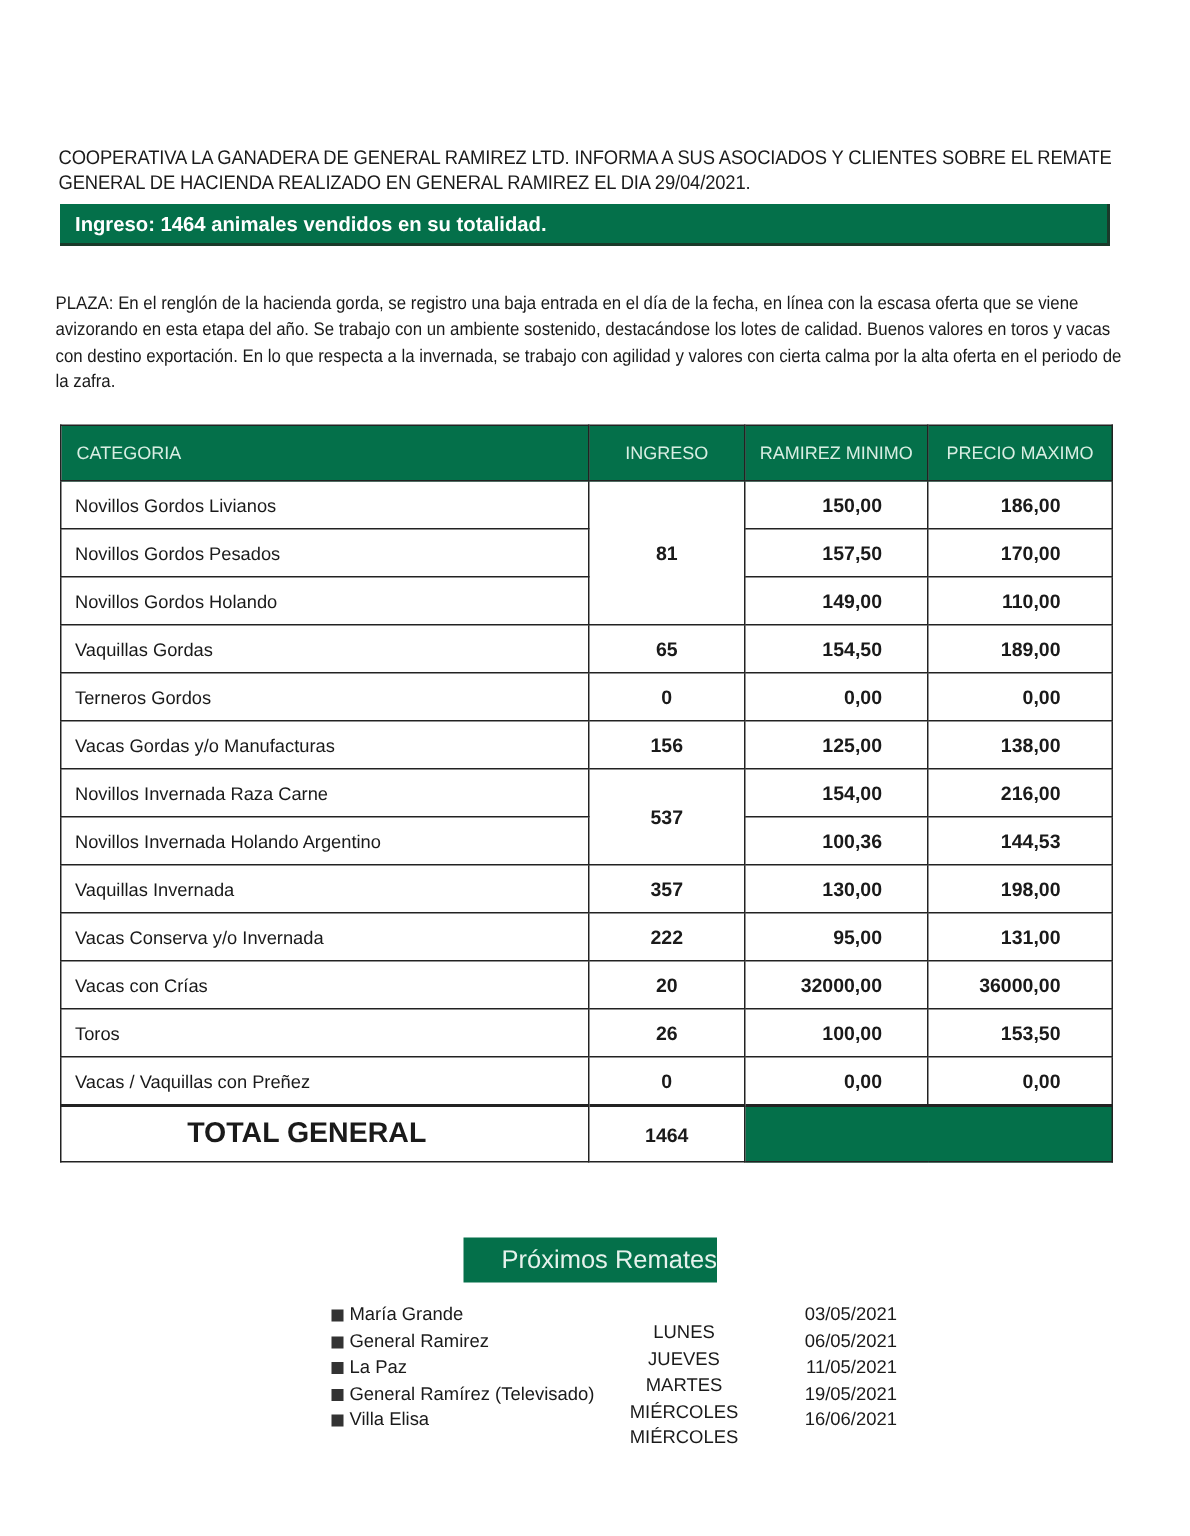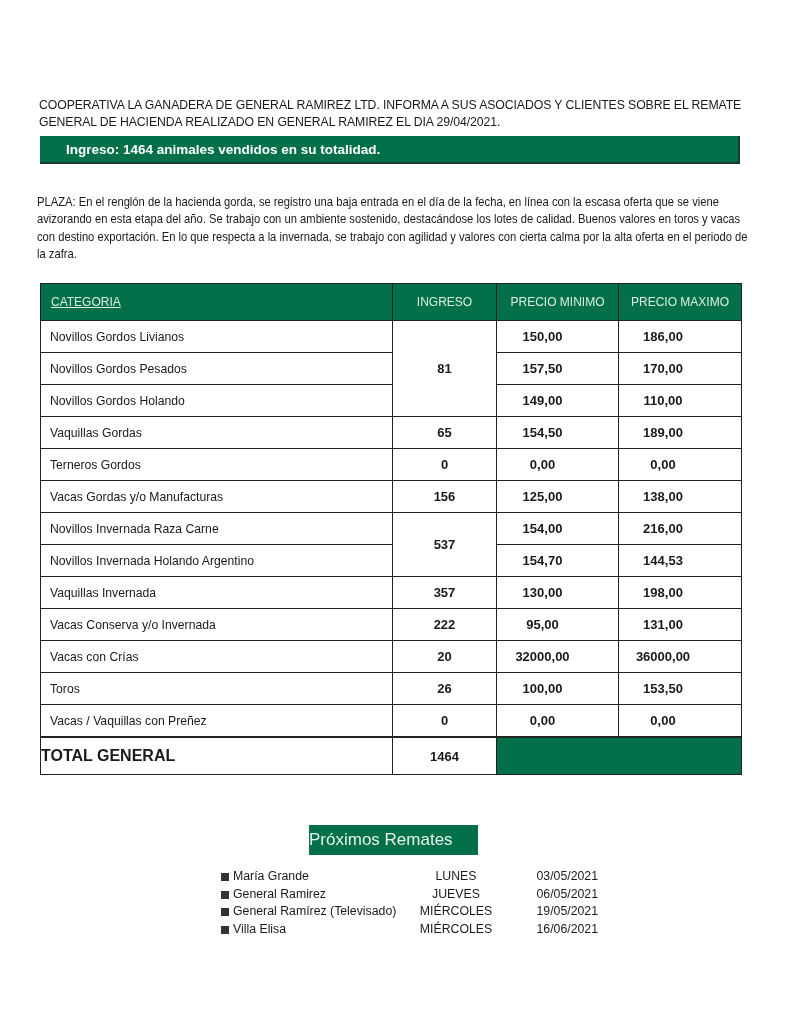--- a/index.html
+++ b/index.html
@@ -1,36 +1,36 @@
 <!DOCTYPE html>
 <html><head>
 <meta charset="utf-8">
 <style>
   html, body { margin: 0; padding: 0; background: #ffffff; }
   body { width: 793px; height: 1024px; position: relative; font-family: "Liberation Sans", sans-serif; color: #1a1a1a; overflow: hidden; }
   .title { position: absolute; left: 39px; top: 96px; width: 710px; font-size: 13.2px; line-height: 17px; letter-spacing: -0.1px; transform: scaleX(0.93); transform-origin: left top; width: 770px; }
-  .banner { position: absolute; left: 40px; top: 136px; width: 700px; height: 28px; background: #04704a; color: #ffffff; font-weight: bold; font-size: 13.5px; line-height: 28px; box-sizing: border-box; padding-left: 26px; border-right: 2px solid #1a3a2a; border-bottom: 2px solid #1a3a2a; }
+  .banner { position: absolute; left: 40px; top: 136px; width: 700px; height: 28px; background: #04704a; color: #ffffff; font-weight: bold; font-size: 13.5px; line-height: 28px; box-sizing: border-box; padding-left: 10px; border-right: 2px solid #1a3a2a; border-bottom: 2px solid #1a3a2a; }
   .plaza { position: absolute; left: 37px; top: 194px; width: 780px; font-size: 12.2px; line-height: 17.4px; transform: scaleX(0.92); transform-origin: left top; }
   table.cat { position: absolute; left: 40px; top: 283px; border-collapse: collapse; table-layout: fixed; width: 701px; }
   table.cat th { background: #04704a; color: #d9eee3; font-weight: normal; font-size: 12px; height: 36px; border: 1.5px solid #222; padding: 0; }
-  table.cat th.c0 { text-align: left; padding-left: 10px; text-decoration: underline; }
+  table.cat th.c0 { text-align: left; padding-left: 10px; }
   table.cat td { border: 1.5px solid #222; height: 31px; padding: 0; font-size: 12.2px; }
   table.cat td.name { padding-left: 9px; }
   table.cat td.num { text-align: center; font-weight: bold; font-size: 13px; }
-  table.cat td.price { text-align: center; padding-right: 30px; font-weight: bold; font-size: 13px; }
+  table.cat td.price { text-align: right; padding-right: 30px; font-weight: bold; font-size: 13px; }
   table.cat td.price.max { padding-right: 34px; }
   table.cat tr.total td { height: 36px; border-top: 2.5px solid #222; }
-  table.cat td.total-label { text-align: left; padding-right: 24px; font-weight: bold; font-size: 16px; }
+  table.cat td.total-label { text-align: center; padding-right: 24px; font-weight: bold; font-size: 19px; }
   table.cat td.green { background: #04704a; }
-  .next-title { position: absolute; left: 309px; top: 825px; width: 169px; height: 30px; background: #04704a; color: #e6f2ec; font-size: 17px; line-height: 30px; text-align: left; }
+  .next-title { position: absolute; left: 309px; top: 825px; width: 169px; height: 30px; background: #04704a; color: #e6f2ec; font-size: 17px; line-height: 30px; text-align: right; }
   .remates { position: absolute; left: 221px; top: 868px; font-size: 12.3px; }
   .rem-row { display: flex; height: 17.6px; line-height: 17.6px; justify-content: flex-end; }
   .rem-bullet { width: 8px; height: 8px; background: #333; margin-top: 5px; margin-right: 4px; }
   .rem-place { width: 181px; }
-  .rem-day { width: 84px; text-align: center; }
+  .rem-day { width: 84px; text-align: center; margin-top: 12px; }
   .rem-date { width: 100px; text-align: right; }
 </style>
 </head>
 <body>
 
 <div class="title">COOPERATIVA LA GANADERA DE GENERAL RAMIREZ LTD. INFORMA A SUS ASOCIADOS Y CLIENTES SOBRE EL REMATE GENERAL DE HACIENDA REALIZADO EN GENERAL RAMIREZ EL DIA 29/04/2021.</div>
 
 <div class="banner">Ingreso: 1464 animales vendidos en su totalidad.</div>
 
 <div class="plaza">PLAZA: En el renglón de la hacienda gorda, se registro una baja entrada en el día de la fecha, en línea con la escasa oferta que se viene avizorando en esta etapa del año. Se trabajo con un ambiente sostenido, destacándose los lotes de calidad. Buenos valores en toros y vacas con destino exportación. En lo que respecta a la invernada, se trabajo con agilidad y valores con cierta calma por la alta oferta en el periodo de la zafra.</div>
@@ -39,21 +39,21 @@
   <colgroup>
     <col style="width:352px">
       <col style="width:104px">
       <col style="width:122px">
       <col style="width:123px">
   </colgroup>
   <thead>
     <tr>
       <th class="c0">CATEGORIA</th>
       <th>INGRESO</th>
-      <th>PRECIO MINIMO</th>
+      <th>RAMIREZ MINIMO</th>
       <th>PRECIO MAXIMO</th>
     </tr>
   </thead>
   <tbody>
     <tr>
       <td class="name">Novillos Gordos Livianos</td>
       <td class="num" rowspan="3">81</td>
       <td class="price">150,00</td>
       <td class="price max">186,00</td>
     </tr>
@@ -86,21 +86,21 @@
       <td class="price max">138,00</td>
     </tr>
     <tr>
       <td class="name">Novillos Invernada Raza Carne</td>
       <td class="num" rowspan="2">537</td>
       <td class="price">154,00</td>
       <td class="price max">216,00</td>
     </tr>
     <tr>
       <td class="name">Novillos Invernada Holando Argentino</td>
-      <td class="price">154,70</td>
+      <td class="price">100,36</td>
       <td class="price max">144,53</td>
     </tr>
     <tr>
       <td class="name">Vaquillas Invernada</td>
       <td class="num">357</td>
       <td class="price">130,00</td>
       <td class="price max">198,00</td>
     </tr>
     <tr>
       <td class="name">Vacas Conserva y/o Invernada</td>
@@ -144,20 +144,26 @@
     <span class="rem-date">03/05/2021</span>
   </div>
   <div class="rem-row">
     <span class="rem-bullet"></span>
     <span class="rem-place">General Ramirez</span>
     <span class="rem-day">JUEVES</span>
     <span class="rem-date">06/05/2021</span>
   </div>
   <div class="rem-row">
     <span class="rem-bullet"></span>
+    <span class="rem-place">La Paz</span>
+    <span class="rem-day">MARTES</span>
+    <span class="rem-date">11/05/2021</span>
+  </div>
+  <div class="rem-row">
+    <span class="rem-bullet"></span>
     <span class="rem-place">General Ramírez (Televisado)</span>
     <span class="rem-day">MIÉRCOLES</span>
     <span class="rem-date">19/05/2021</span>
   </div>
   <div class="rem-row">
     <span class="rem-bullet"></span>
     <span class="rem-place">Villa Elisa</span>
     <span class="rem-day">MIÉRCOLES</span>
     <span class="rem-date">16/06/2021</span>
   </div>

